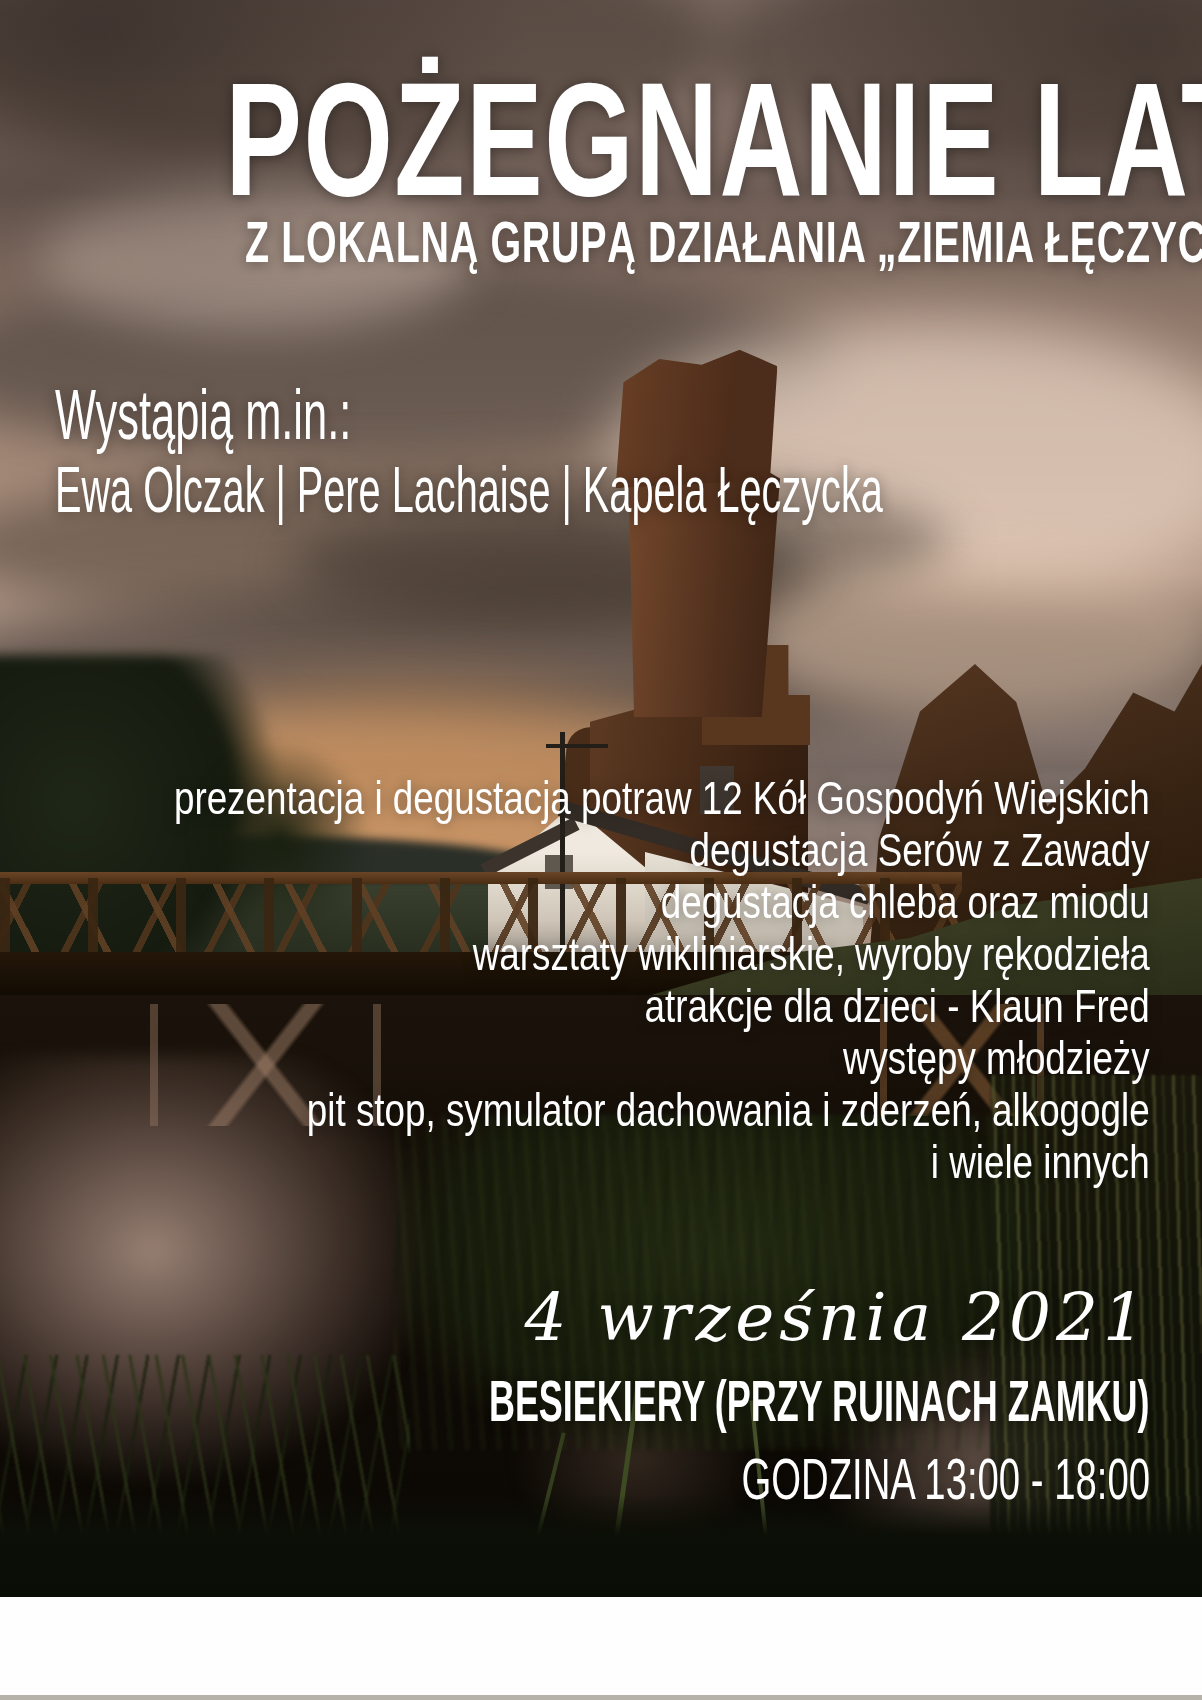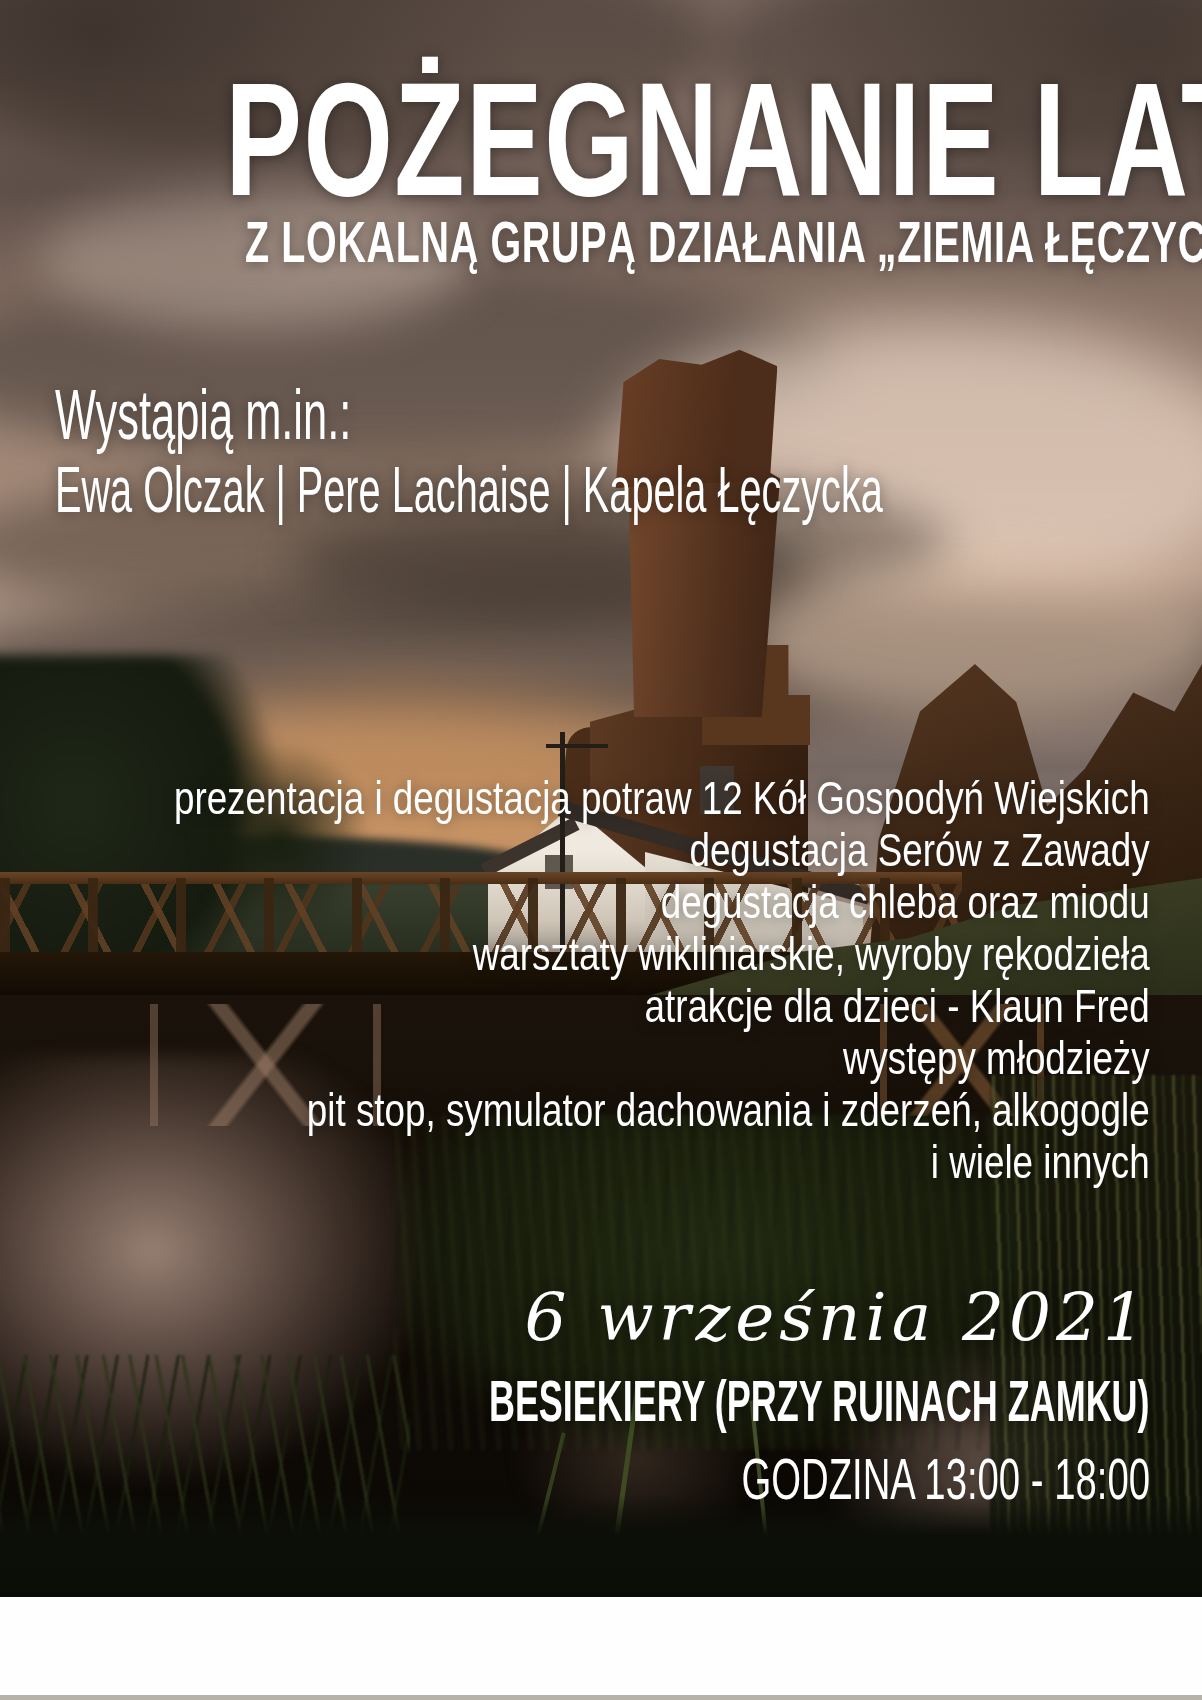--- a/index.html
+++ b/index.html
@@ -241,21 +241,21 @@
     <div class="line">prezentacja i degustacja potraw 12 Kół Gospodyń Wiejskich</div>
     <div class="line">degustacja Serów z Zawady</div>
     <div class="line">degustacja chleba oraz miodu</div>
     <div class="line">warsztaty wikliniarskie, wyroby rękodzieła</div>
     <div class="line">atrakcje dla dzieci - Klaun Fred</div>
     <div class="line">występy młodzieży</div>
     <div class="line">pit stop, symulator dachowania i zderzeń, alkogogle</div>
     <div class="line">i wiele innych</div>
   </div>
 
-  <div class="txt date-line">6 września 2021</div>
+  <div class="txt date-line">4 września 2021</div>
   <div class="txt location-line">BESIEKIERY (PRZY RUINACH ZAMKU)</div>
   <div class="txt time-line">GODZINA 13:00 - 18:00</div>
 
   <div class="footer">
 
     
 
     
 
     

